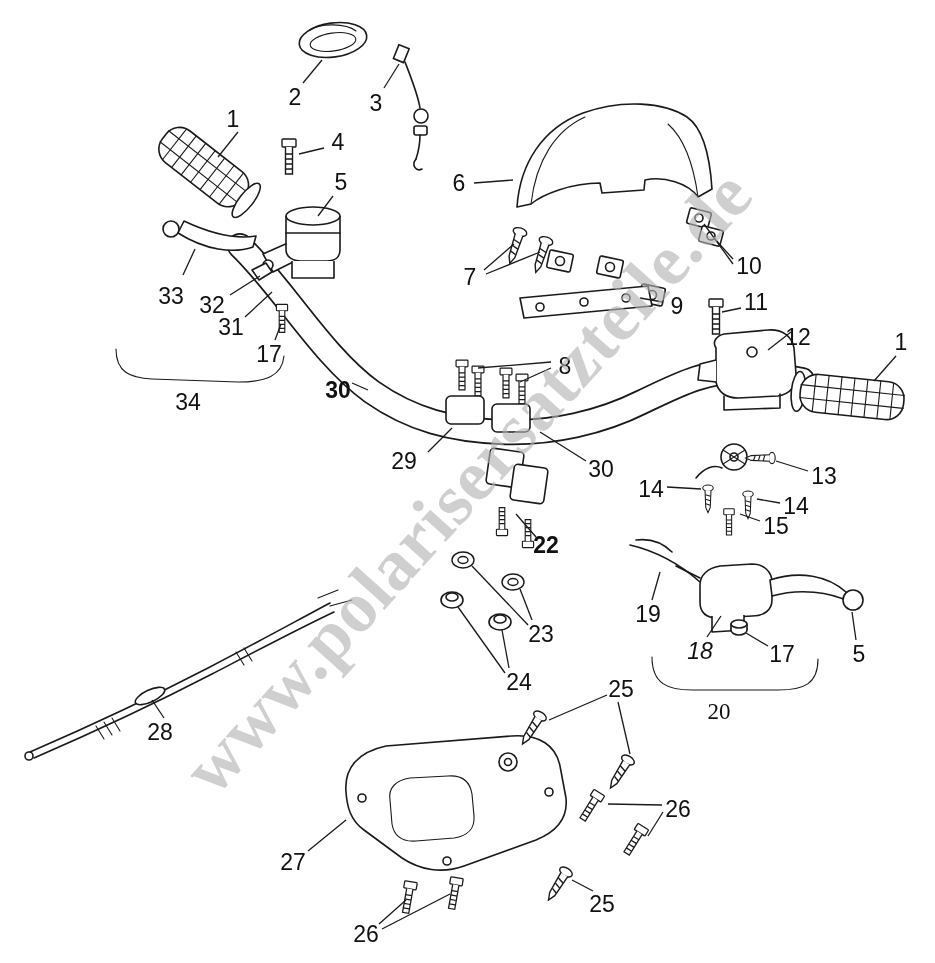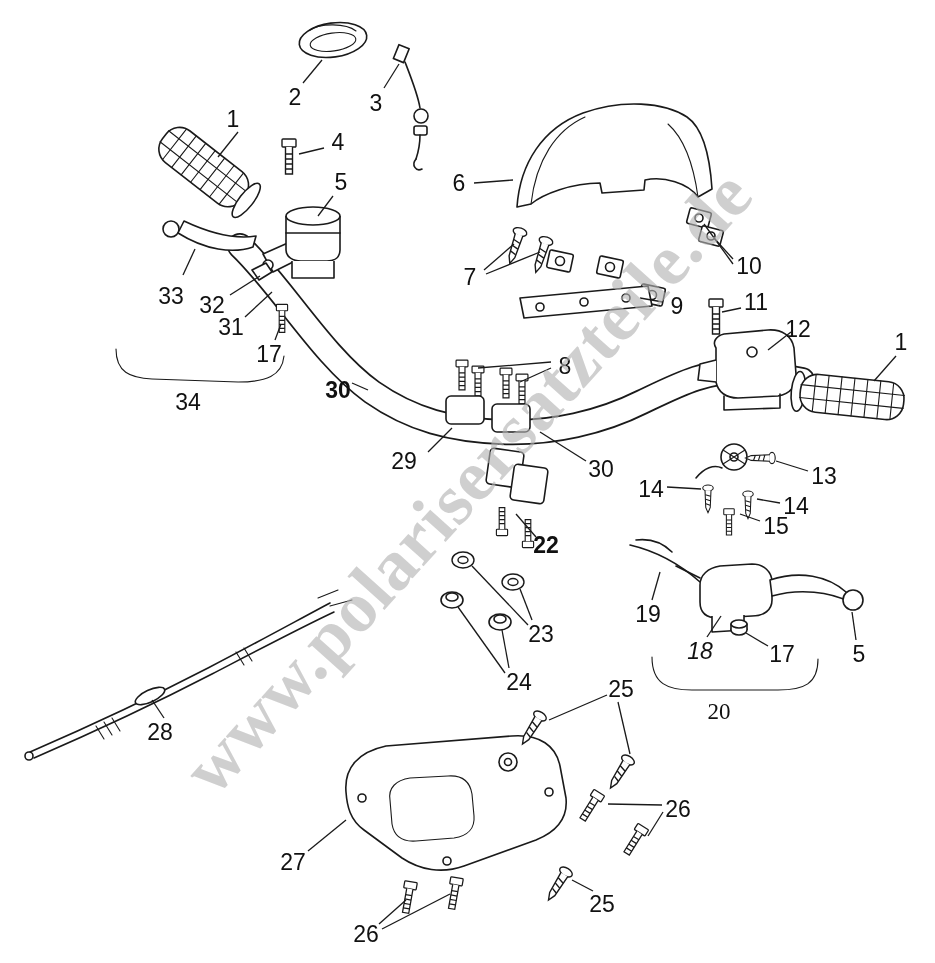--- a/index.html
+++ b/index.html
@@ -281,21 +281,21 @@
       <div class="callout" style="left: 295px; top: 97px;">2</div>
       <div class="callout" style="left: 376px; top: 103px;">3</div>
       <div class="callout" style="left: 338px; top: 142px;">4</div>
       <div class="callout" style="left: 341px; top: 182px;">5</div>
       <div class="callout" style="left: 459px; top: 183px;">6</div>
       <div class="callout" style="left: 470px; top: 277px;">7</div>
       <div class="callout" style="left: 565px; top: 366px;">8</div>
       <div class="callout" style="left: 677px; top: 306px;">9</div>
       <div class="callout" style="left: 749px; top: 266px;">10</div>
       <div class="callout" style="left: 756px; top: 302px; text-align: right;">11</div>
-      <div class="callout" style="left: 798px; top: 329px;">12</div>
+      <div class="callout" style="left: 798px; top: 337px;">12</div>
       <div class="callout" style="left: 901px; top: 342px;">1</div>
       <div class="callout" style="left: 824px; top: 476px;">13</div>
       <div class="callout" style="left: 651px; top: 489px;">14</div>
       <div class="callout" style="left: 796px; top: 506px;">14</div>
       <div class="callout" style="left: 776px; top: 526px;">15</div>
       <div class="callout" style="left: 859px; top: 654px;">5</div>
       <div class="callout" style="left: 269px; top: 354px;">17</div>
       <div class="callout" style="left: 782px; top: 654px;">17</div>
       <div class="callout" style="left: 700px; top: 651px; font-style: italic;">18</div>
       <div class="callout" style="left: 648px; top: 614px;">19</div>

